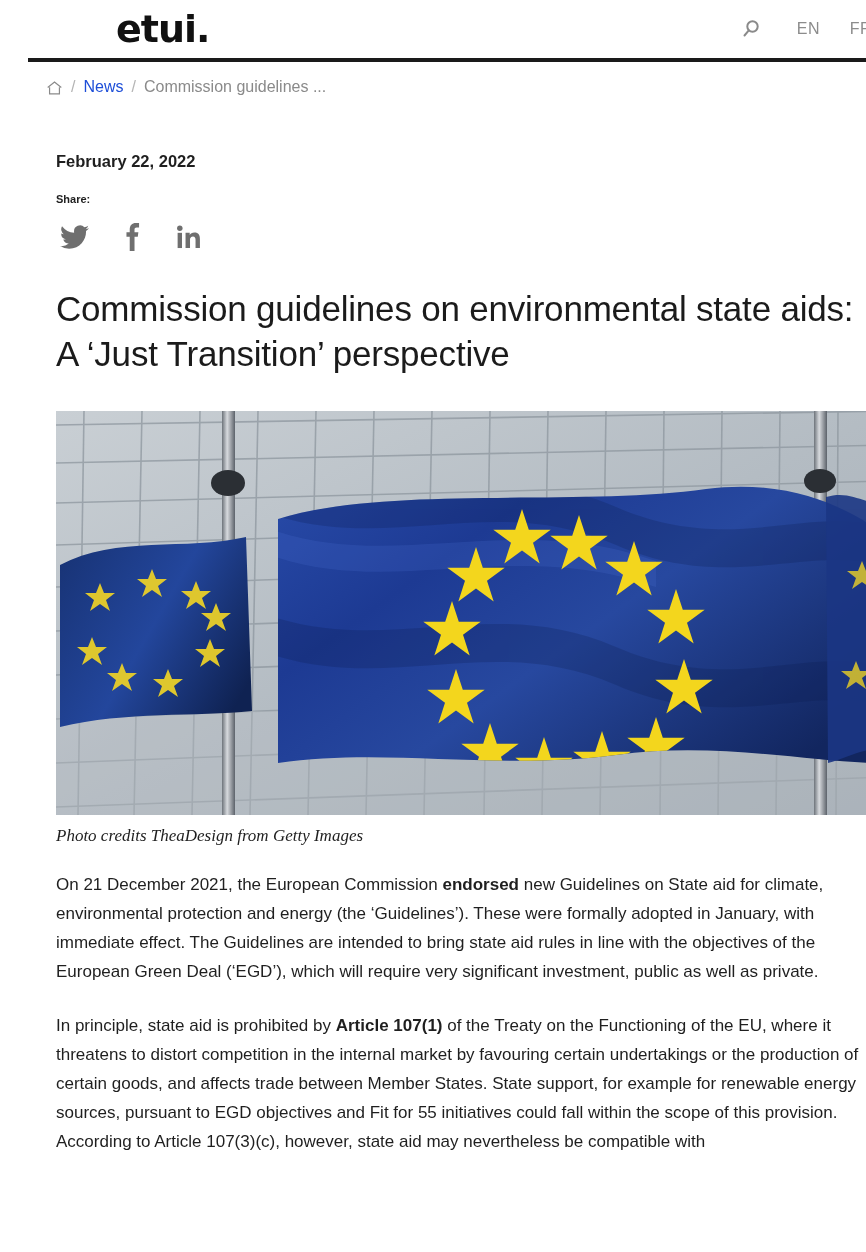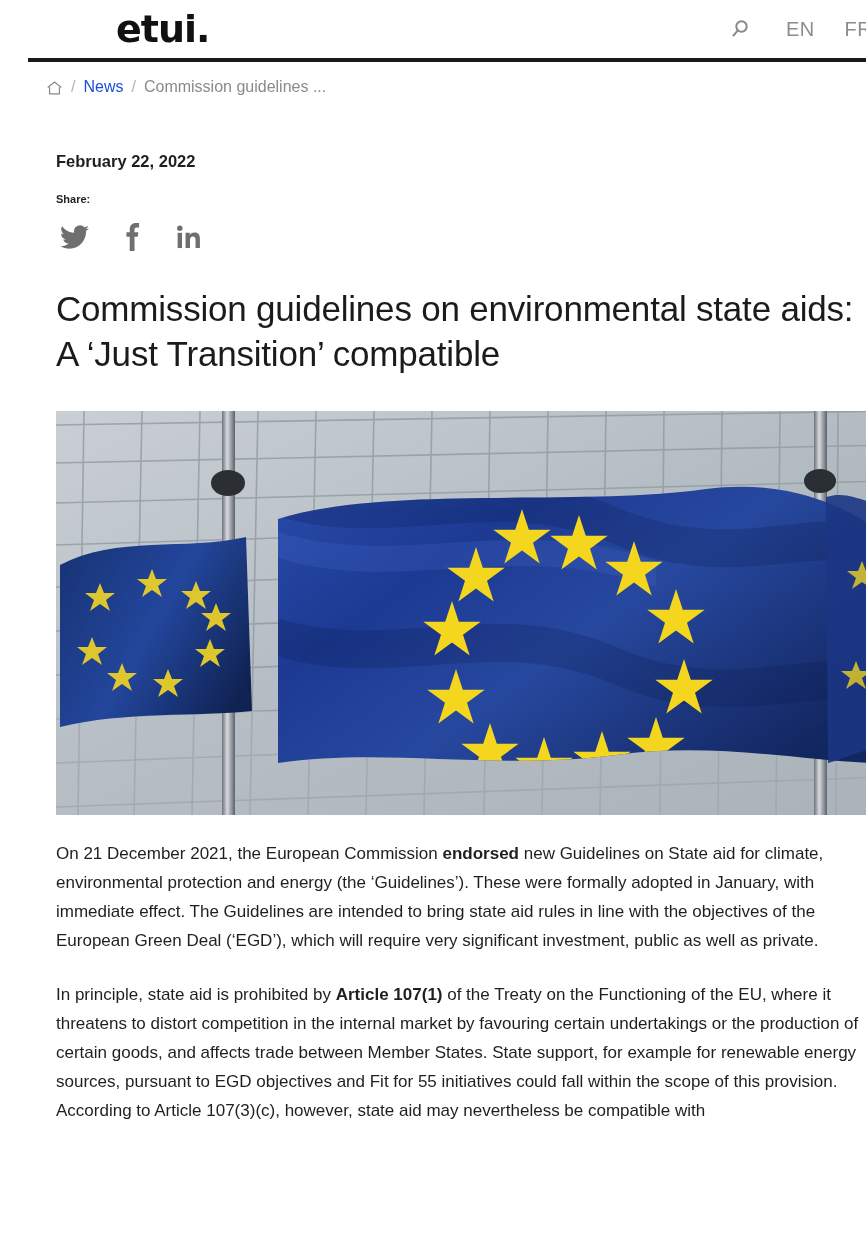--- a/index.html
+++ b/index.html
@@ -49,21 +49,21 @@
   }
   .search-icon {
     width: 26px; height: 26px;
     display: inline-flex;
     align-items: center;
     justify-content: center;
     color: #8a8a8a;
     cursor: pointer;
   }
   .lang {
-    font-size: 20px;
+    font-size: 16px;
     color: #8c8c8c;
     letter-spacing: .4px;
     cursor: pointer;
     text-decoration: none;
   }
 
   
   .breadcrumb {
     display: flex;
     align-items: center;
@@ -206,21 +206,21 @@
       </span>
       <span class="s-ico">
         <svg width="25" height="24" viewBox="0 0 24 22" fill="currentColor">
           <rect x="0.6" y="7" width="4.2" height="14.6"></rect>
           <circle cx="2.7" cy="2.6" r="2.6"></circle>
           <path d="M8.2 7h4v2c0.7-1.2 2.3-2.4 4.5-2.4 4 0 5.3 2.4 5.3 6.3v8.7h-4.2v-7.9c0-2-0.7-3.3-2.5-3.3-1.4 0-2.2 0.9-2.6 1.8-0.1 0.3-0.2 0.8-0.2 1.3v8.1H8.2V7z"></path>
         </svg>
       </span>
     </div>
 
-    <h1 class="title">Commission guidelines on environmental state aids: A ‘Just Transition’ compatible</h1>
+    <h1 class="title">Commission guidelines on environmental state aids: A ‘Just Transition’ perspective</h1>
 
     <div class="hero">
       <svg width="830" height="404" viewBox="0 0 830 404" xmlns="http://www.w3.org/2000/svg" role="img">
         <defs>
           <linearGradient id="bg" x1="0" y1="0" x2="1" y2="1">
             <stop offset="0%" stop-color="#c9cfd4"></stop>
             <stop offset="50%" stop-color="#b4bcc3"></stop>
             <stop offset="100%" stop-color="#a3acb4"></stop>
           </linearGradient>
           <linearGradient id="flagMain" x1="0" y1="0" x2="1" y2="0.7">
@@ -333,20 +333,21 @@
             <path d="M770 86 C796 78, 812 96, 830 92 L830 340 C810 334, 790 348, 772 352 Z" fill="#1b3684"></path>
             <g fill="#e9cf2a" opacity="0.9">
               <polygon points="806,150 810,160 821,160 812,167 816,178 806,171 796,178 800,167 791,160 802,160"></polygon>
               <polygon points="800,250 804,260 815,260 806,267 810,278 800,271 790,278 794,267 785,260 796,260"></polygon>
             </g>
           </g>
         </g>
       </svg>
     </div>
 
+    <div class="credits">Photo credits TheaDesign from Getty Images</div>
 
     <p class="body">
       <span>On 21 December 2021, the European Commission </span><b>endorsed</b><span> new Guidelines on State aid for climate, environmental protection and energy (the ‘Guidelines’). These were formally adopted in January, with immediate effect. The Guidelines are intended to bring state aid rules in line with the objectives of the European Green Deal (‘EGD’), which will require very significant investment, public as well as private.</span>
     </p>
 
     <p class="body">
       <span>In principle, state aid is prohibited by </span><b>Article 107(1)</b><span> of the Treaty on the Functioning of the EU, where it threatens to distort competition in the internal market by favouring certain undertakings or the production of certain goods, and affects trade between Member States. State support, for example for renewable energy sources, pursuant to EGD objectives and Fit for 55 initiatives could fall within the scope of this provision. According to Article 107(3)(c), however, state aid may nevertheless be compatible with</span>
     </p>
 
   </div>

